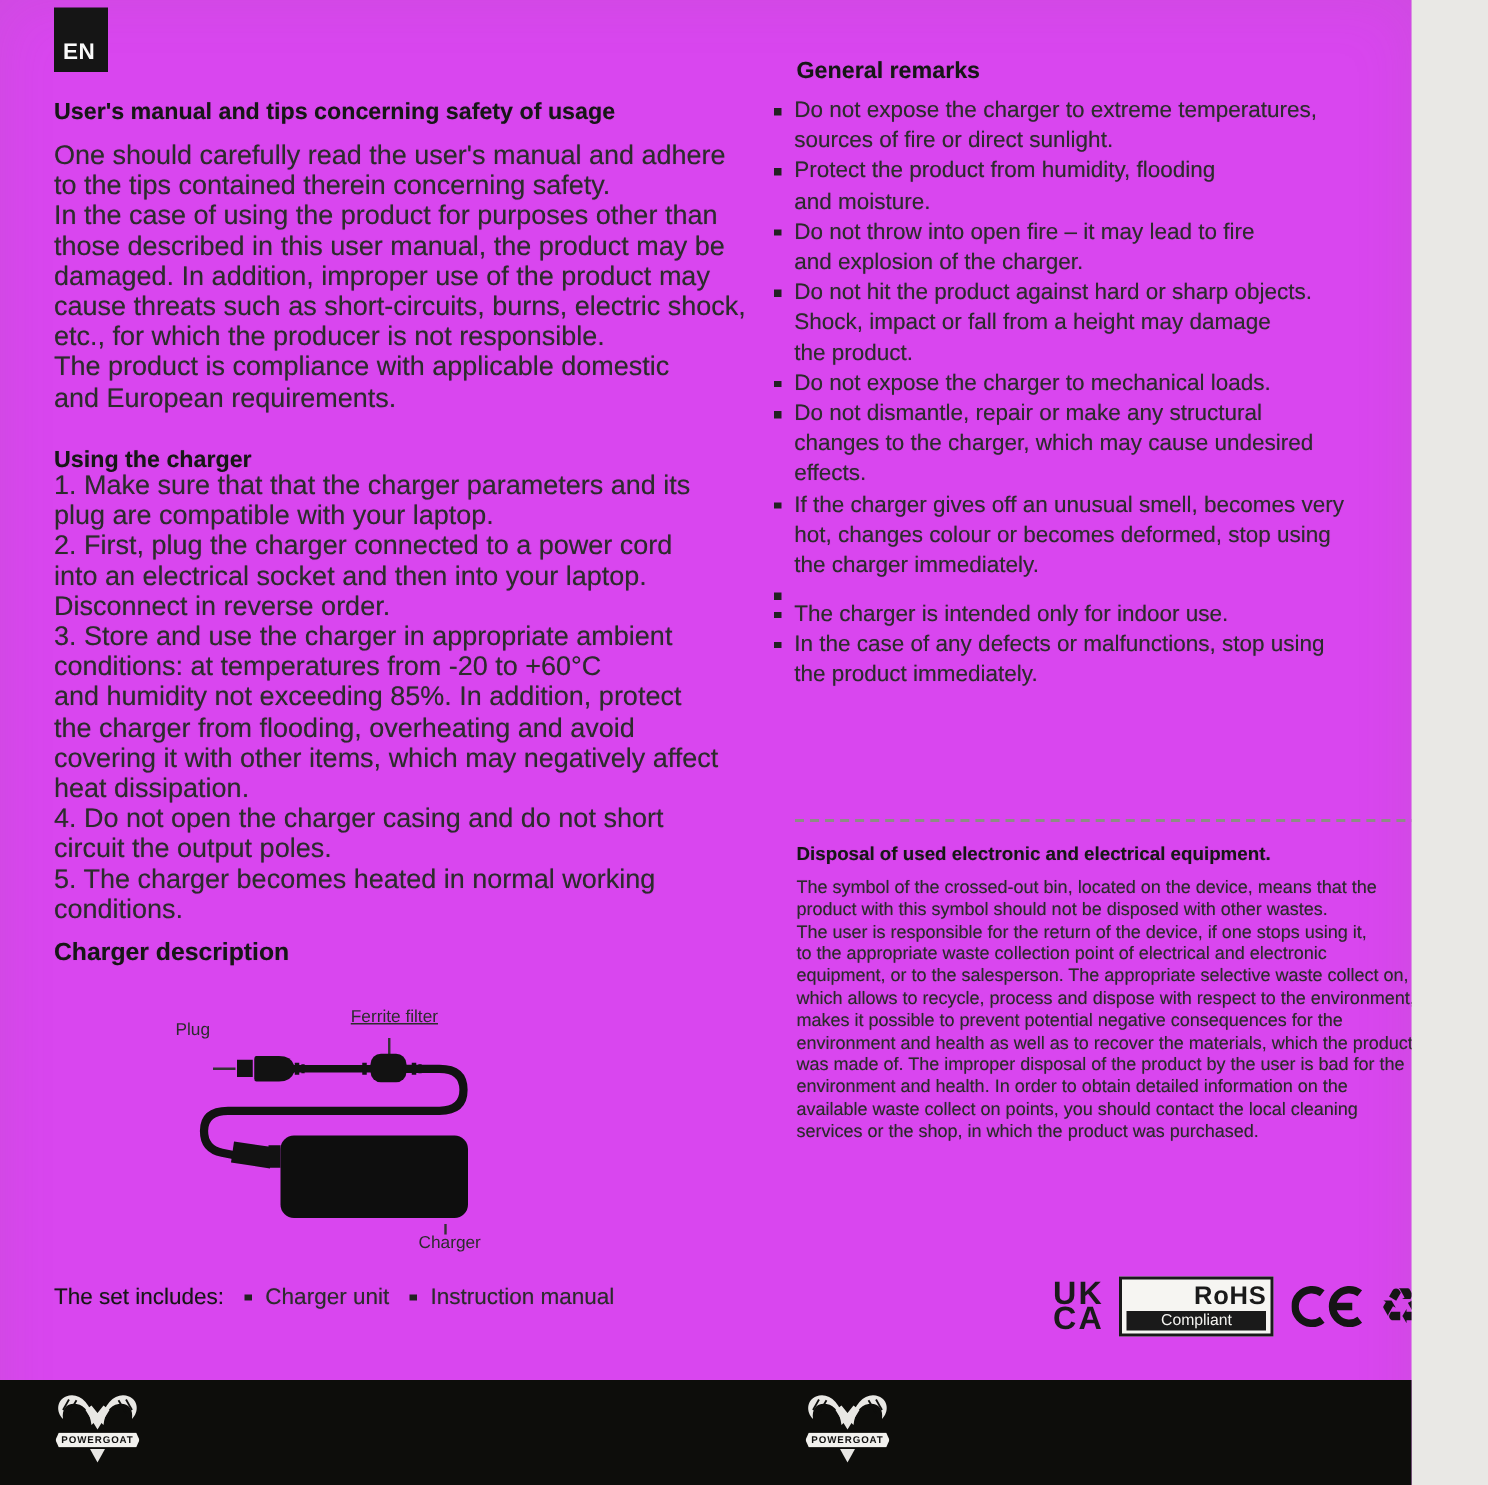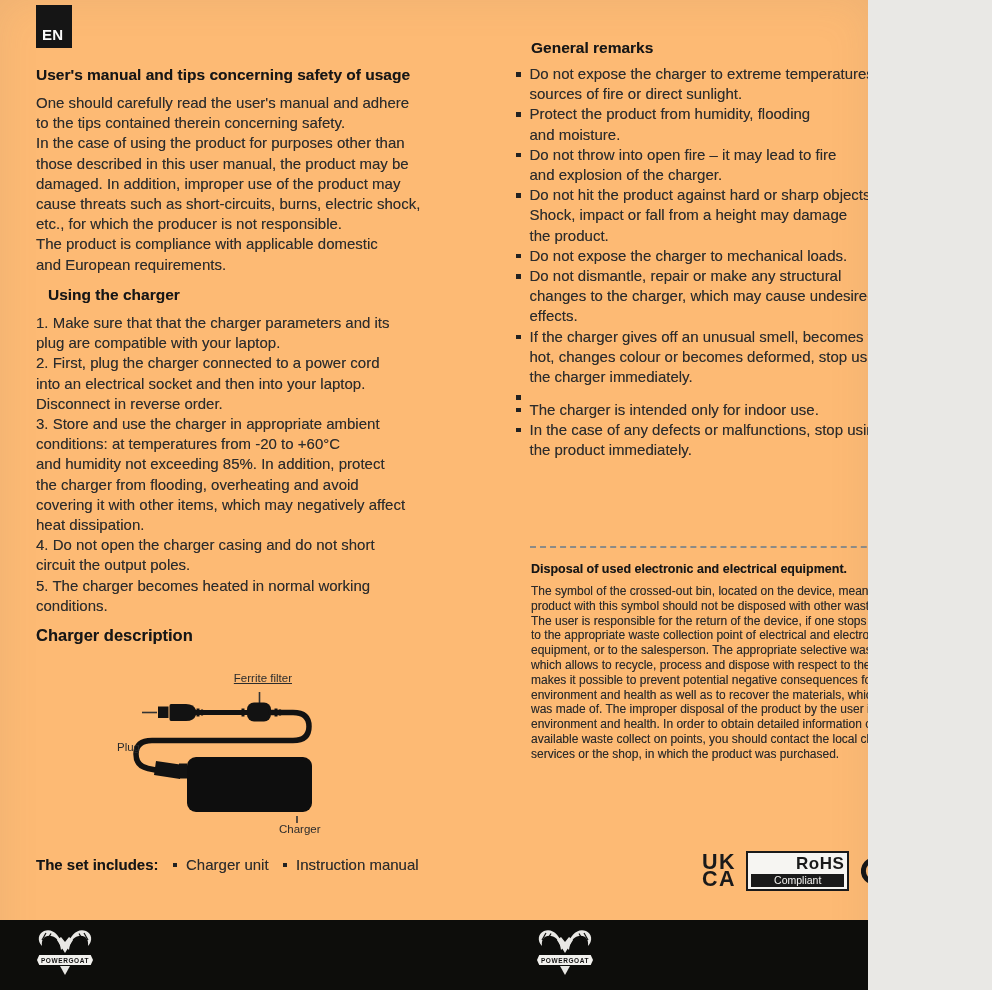--- a/index.html
+++ b/index.html
@@ -1,51 +1,51 @@
 <!DOCTYPE html>
 <html><head>
 <meta charset="utf-8">
 <style>
   * { margin:0; padding:0; box-sizing:border-box; }
   html,body { width:992px; height:990px; }
   body { font-family:"Liberation Sans", sans-serif; background:#e9e8e5; }
   .page {
-    position:relative; width:868px; height:990px; overflow:hidden;
-    background:#fdba74;
+    position:relative; width:941px; height:990px; overflow:hidden;
+    background:#d946ef;
     box-shadow: inset 0 0 40px rgba(120,115,105,0.12);
     color:#272727;
   }
   .pre { white-space:pre; }
   .abs { position:absolute; }
 
   
   .en-badge{ left:36px; top:5px; width:36px; height:43px; background:#151515;
     color:#fafafa; font-weight:700; font-size:15px;
     display:flex; align-items:flex-end; padding:0 0 5px 6px; letter-spacing:.3px;}
 
   
   .h-main{ font-size:15.5px; font-weight:700; color:#161616; }
   .h-sub{ font-size:15.5px; font-weight:700; color:#161616; }
   .h-big{ font-size:16.5px; font-weight:700; color:#161616; }
-  .body-text{ font-size:15px; line-height:20.2px; color:#2c2c2c; }
+  .body-text{ font-size:18px; line-height:20.2px; color:#2c2c2c; }
   .soft{ text-shadow:0 0 .5px rgba(40,40,40,.45); }
 
   
   .bullets{ left:516px; top:64px; width:460px; }
   .bullets li{ list-style:none; display:flex; }
   .bullets .sq{ flex:0 0 auto; width:4.5px; height:4.5px; background:#222; margin:8px 9px 0 0; }
   .bullets .bt{ font-size:15px; line-height:20.2px; color:#2c2c2c; white-space:pre; }
 
   .dashes{ left:530px; top:546px; width:427px; border-top:2px dashed #8d8b86; height:0; }
   .h-small{ font-size:12.5px; font-weight:700; color:#161616; }
   .small-text{ font-size:12px; line-height:14.8px; color:#2b2b2b; }
 
   
   .set-row{ left:36px; top:856px; display:flex; align-items:center; font-size:15px; color:#2c2c2c; }
-  .set-row .lbl{ font-weight:700; color:#161616; }
+  .set-row .lbl{ font-weight:400; color:#161616; }
   .set-row .sq{ width:4.5px; height:4.5px; background:#222; margin:1px 9px 0 14px; }
 
   
   .diag-label{ font-size:11.5px; color:#2c2c2c; }
 
   
   .marks{ left:702px; top:848px; display:flex; align-items:center; }
   .ukca{ font-weight:700; font-size:21.5px; line-height:17px; color:#1a1a1a; letter-spacing:1.5px; }
   .rohs{ border:2.5px solid #1a1a1a; padding:2px 3px; margin-left:10px; background:#f6f5f2; }
   .rohs .rt{ font-weight:700; font-size:17px; line-height:18px; color:#1a1a1a; text-align:center; letter-spacing:.5px;margin-left:45px; }
@@ -78,21 +78,21 @@
   <div class="abs body-text pre soft" style="left:36px; top:93px;">One should carefully read the user's manual and adhere
 to the tips contained therein concerning safety.
 In the case of using the product for purposes other than
 those described in this user manual, the product may be
 damaged. In addition, improper use of the product may
 cause threats such as short-circuits, burns, electric shock,
 etc., for which the producer is not responsible.
 The product is compliance with applicable domestic
 and European requirements.</div>
 
-  <div class="abs h-sub soft" style="left:36px; top:286px;margin-left:12px;">Using the charger</div>
+  <div class="abs h-sub soft" style="left:36px; top:298px;">Using the charger</div>
 
   <div class="abs body-text pre soft" style="left:36px; top:313px;">1. Make sure that that the charger parameters and its
 plug are compatible with your laptop.
 2. First, plug the charger connected to a power cord
 into an electrical socket and then into your laptop.
 Disconnect in reverse order.
 3. Store and use the charger in appropriate ambient
 conditions: at temperatures from -20 to +60°C
 and humidity not exceeding 85%. In addition, protect
 the charger from flooding, overheating and avoid
@@ -129,21 +129,21 @@
     <path d="M181 47.5 H 203 Q 219 47.5 219 61.5 Q 219 75.5 203 75.5 H 62 Q 46 75.5 46 89 Q 46 101 58 103.5 L 68 105.5" fill="none" stroke="#121212" stroke-width="5.5" stroke-linecap="round"></path>
 
     <polygon points="66,96 90,99.5 90,114 64,110" fill="#121212"></polygon>
     <rect x="89" y="98.5" width="8" height="15" fill="#121212"></rect>
 
     <rect x="97" y="92" width="125" height="55" rx="9" fill="#0e0e0e"></rect>
 
     <line x1="207" y1="151" x2="207" y2="158" stroke="#333" stroke-width="1.6"></line>
   </svg>
   <div class="abs diag-label" style="left:228px; top:672px; width:64px; text-align:right;text-decoration:underline;">Ferrite filter</div>
-  <div class="abs diag-label" style="left:117px; top:741px;">Plug</div>
+  <div class="abs diag-label" style="left:117px; top:681px;">Plug</div>
   <div class="abs diag-label" style="left:279px; top:823px;">Charger</div>
 
   <div class="abs set-row soft">
     <span class="lbl">The set includes:</span>
     <span class="sq"></span>
     <span>Charger unit</span>
     <span class="sq"></span>
     <span>Instruction manual</span>
   </div>
 

